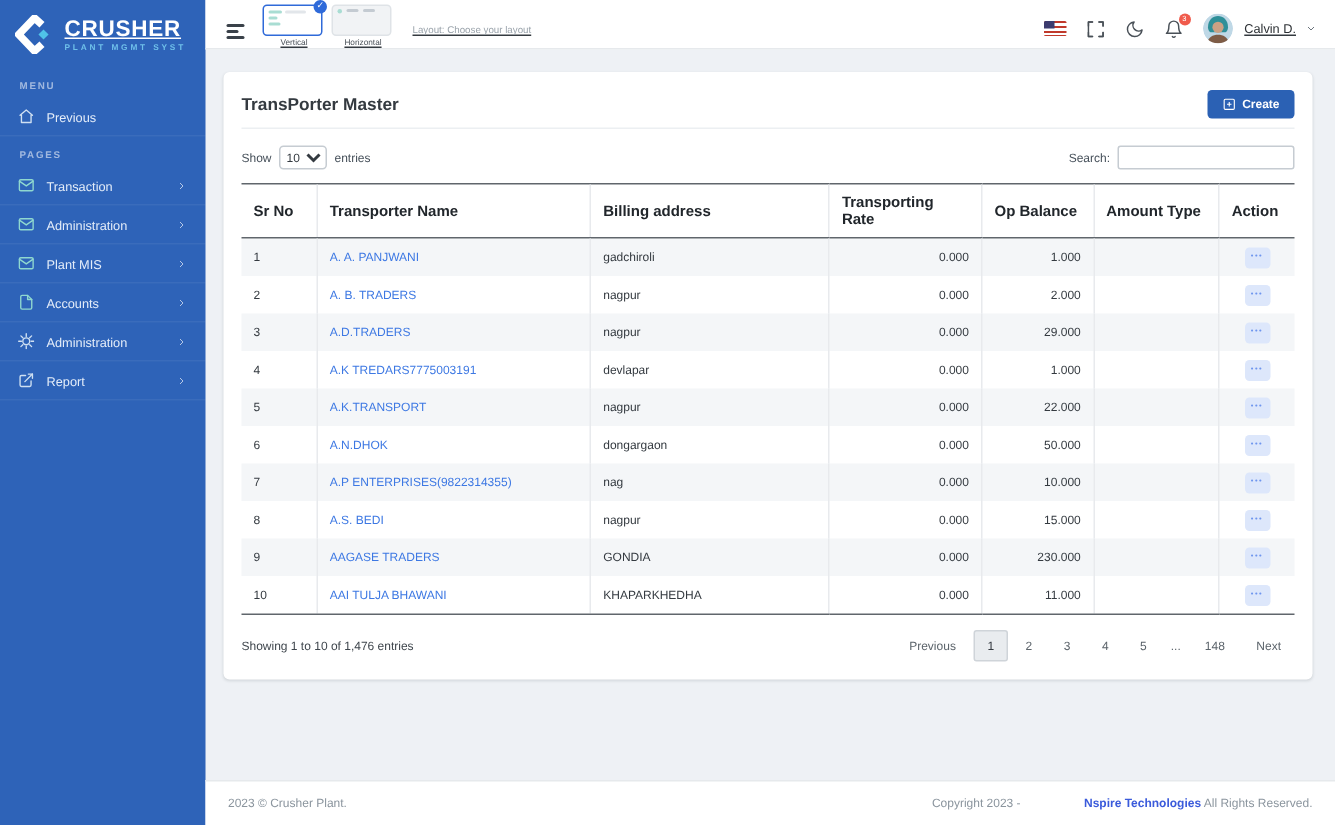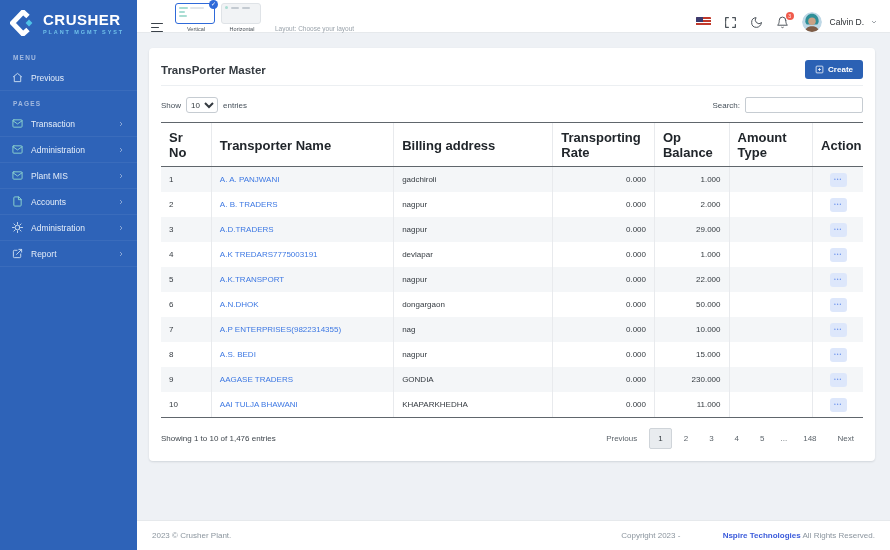--- a/index.html
+++ b/index.html
@@ -4,35 +4,35 @@
 <style>
   * { margin:0; padding:0; box-sizing:border-box; }
   html,body { width:890px; height:550px; overflow:hidden; }
   body { font-family:"Liberation Sans", sans-serif; background:#eef1f5; color:#343a40; }
   .app { display:flex; width:890px; height:550px; }
 
   
   .sidebar { width:137px; flex-shrink:0; background:#2e63b8; display:flex; flex-direction:column; }
   .logo-row { display:flex; align-items:center; gap:7px; padding:9px 10px 8px 10px; height:45px; }
   .logo-mark svg { width:26px; height:26px; display:block; }
-  .logo-name { font-size:15px; font-weight:bold; color:#fff; letter-spacing:.5px; line-height:1; }
+  .logo-name { font-size:15px; font-weight:bold; color:#fff; letter-spacing:.5px; line-height:1;text-decoration:underline; }
   .logo-tag { font-size:5.5px; font-weight:bold; color:#6fc0ea; letter-spacing:1.9px; margin-top:2px; }
   .nav-section-label { padding:9px 13px 4px 13px; font-size:6.5px; font-weight:bold; letter-spacing:1.2px; color:rgba(255,255,255,.55); }
   .nav-item { display:flex; align-items:center; gap:8px; padding:7px 12px; font-size:8.5px; color:#e4edf9; cursor:pointer; border-bottom:1px solid rgba(255,255,255,.06); }
   .nav-item:first-of-type { border-top:1px solid rgba(255,255,255,.06); }
   .nav-ic { width:11px; height:11px; stroke:currentColor; fill:none; stroke-width:2; stroke-linecap:round; stroke-linejoin:round; }
   .ic-teal { color:#8fd8cf; }
   .ic-soft { color:#cfe0f2; }
   .nav-chev { width:8px; height:8px; margin-left:auto; stroke:rgba(255,255,255,.65); fill:none; stroke-width:2; }
 
   
   .main { flex:1; display:flex; flex-direction:column; min-width:0; }
 
   
-  .topbar { height:33px; background:#fff; border-bottom:1px solid #e6e9ec; display:flex; align-items:flex-end; padding:0 12px 0 14px; gap:12px; }
+  .topbar { height:33px; background:#fff; border-bottom:1px solid #e6e9ec; display:flex; align-items:center; padding:0 12px 0 14px; gap:12px;text-decoration:underline; }
   .hamburger { margin-top:10px; display:flex; flex-direction:column; gap:2.5px; cursor:pointer; }
   .hamburger i { display:block; height:1.5px; background:#3a4149; border-radius:1px; }
   .hamburger i:nth-child(1){ width:12px; } .hamburger i:nth-child(2){ width:8px; } .hamburger i:nth-child(3){ width:12px; }
   .layout-chooser { display:flex; gap:4px; margin-top:2px; }
   .thumb { width:42px; text-align:center; cursor:pointer; }
   .thumb-box { position:relative; width:40px; height:21px; border-radius:3px; background:#fff; border:1px solid #dfe3e7; padding:2px 3px; display:flex; gap:2px; }
   .thumb.selected .thumb-box { border:1px solid #2f6ad9; }
   .thumb.horizontal .thumb-box { background:#f1f3f5; flex-direction:column; }
   .mini-side { width:9px; display:flex; flex-direction:column; gap:2px; padding-top:1px; }
   .mini-side i, .mini-top i { display:block; height:2px; border-radius:1px; background:#a9ddd3; }
@@ -63,21 +63,21 @@
   .page-title { font-size:11.5px; font-weight:bold; color:#343a40; }
   .btn-create { display:flex; align-items:center; gap:4px; background:#2b61b4; color:#fff; border:none; border-radius:3px; font-size:8px; font-weight:bold; padding:5px 10px; cursor:pointer; font-family:inherit; }
   .btn-create svg { width:9px; height:9px; stroke:#fff; fill:none; stroke-width:2; }
 
   .controls { display:flex; align-items:center; margin:11px 0 9px 0; font-size:8px; color:#46505a; }
   .page-size { margin:0 5px; width:32px; height:16px; font-size:8px; font-family:inherit; color:#343a40; border:1px solid #c6ccd2; border-radius:3px; background:#fff; }
   .controls-spacer { flex:1; }
   .search-input { margin-left:5px; width:118px; height:16px; border:1px solid #c6ccd2; border-radius:2px; font-size:8px; padding:0 4px; font-family:inherit; }
 
   table { width:100%; border-collapse:collapse; font-size:8px; table-layout:fixed; }
-  th { font-size:13px; font-weight:bold; color:#21262b; text-align:left; padding:7px 8px 6px 8px; border-top:1px solid #60666c; border-bottom:1px solid #60666c; cursor:pointer; }
+  th { font-size:10px; font-weight:bold; color:#21262b; text-align:left; padding:7px 8px 6px 8px; border-top:1px solid #60666c; border-bottom:1px solid #60666c; cursor:pointer; }
   td { padding:8px 8px; color:#343a40; }
   th + th, td + td { border-left:1px solid #e8eaed; }
   tbody tr:nth-child(odd) { background:#f4f6f8; }
   tbody tr:last-child td { border-bottom:1px solid #60666c; }
   th.c1,td.c1 { width:50px; } th.c2,td.c2 { width:181px; } th.c3,td.c3 { width:158px; }
   th.c4,td.c4 { width:101px; } th.c5,td.c5 { width:74px; } th.c6,td.c6 { width:83px; } th.c7,td.c7 { width:50px; }
   td.num, th.num-h { text-align:right; }
   td.action-cell { text-align:center; padding:4px 0; }
   a.row-link { color:#3d78e3; text-decoration:none; cursor:pointer; }
   .btn-dots { background:#dde7fb; border:none; border-radius:3px; width:17px; height:14px; color:#6f96ee; font-size:5px; letter-spacing:1px; line-height:5px; cursor:pointer; }

